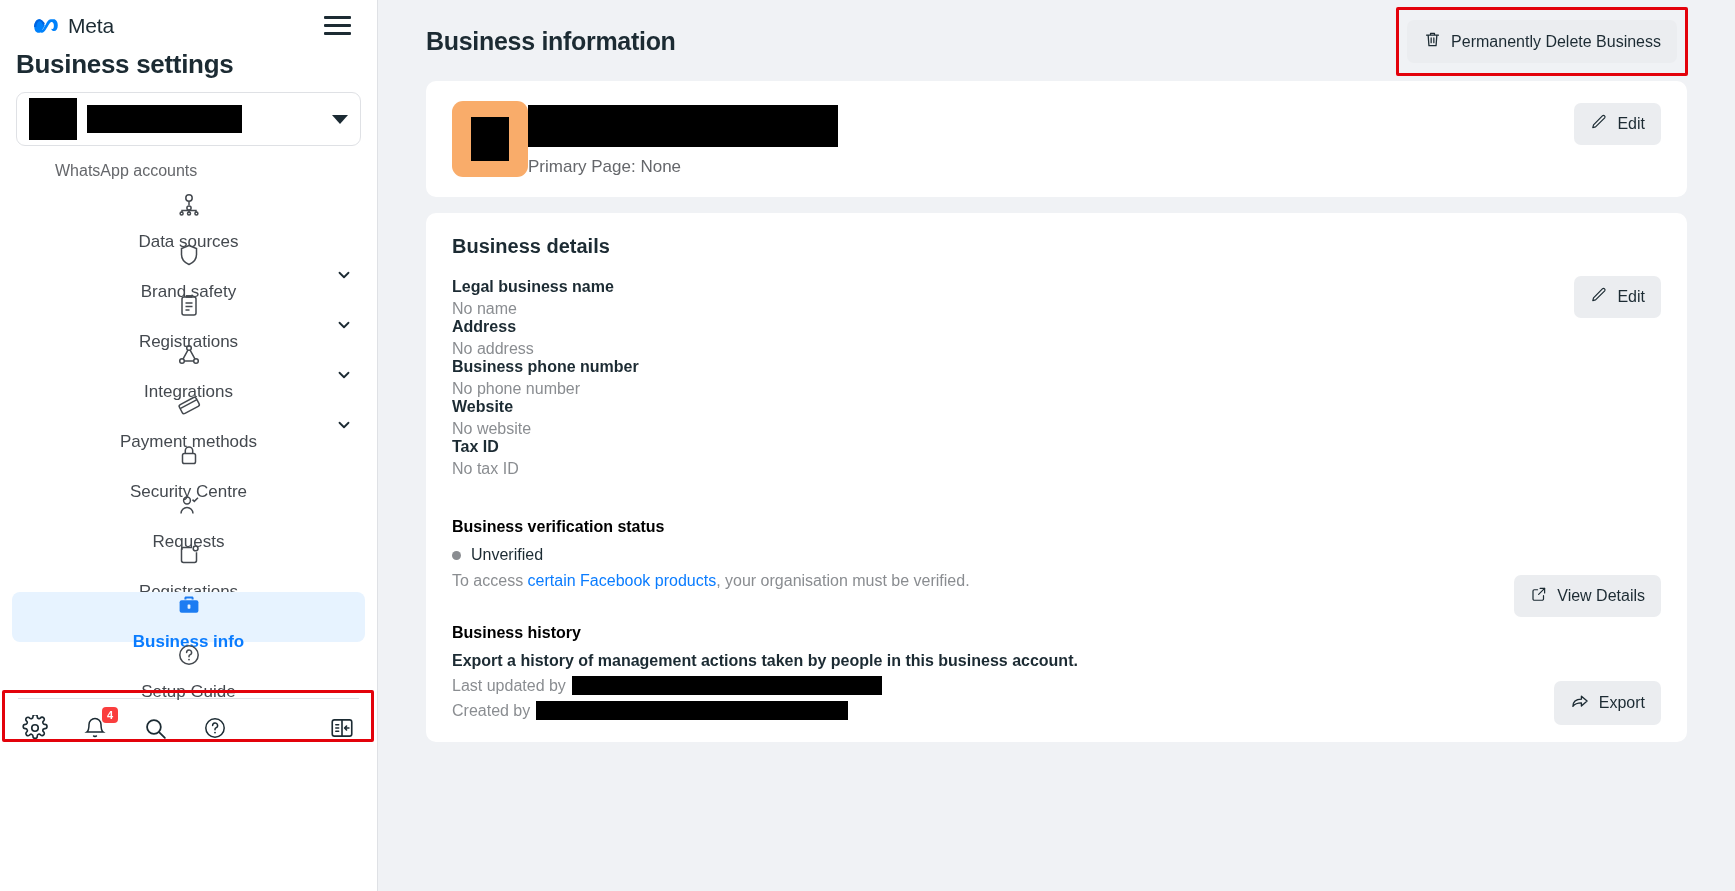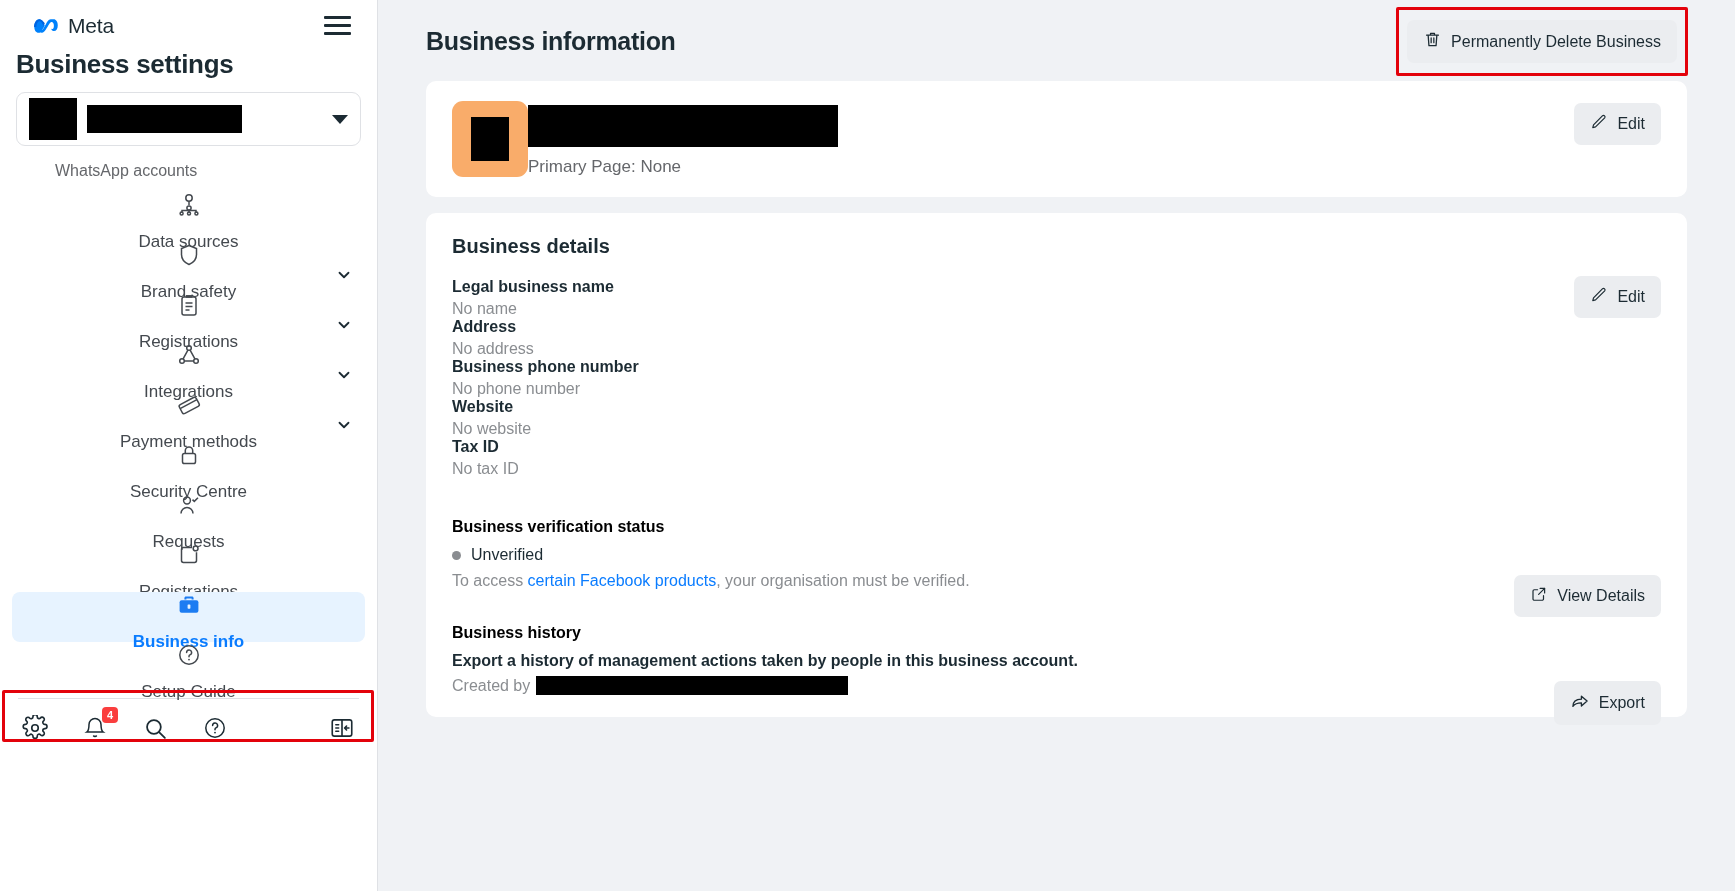--- a/index.html
+++ b/index.html
@@ -453,20 +453,24 @@
             </svg>
           </span>
           <span>View Details</span>
         </button>
       </div>
 
       <div class="sect-gap" style="margin-top:34px;">
         <div class="sect-head">Business history</div>
         <div class="hist-desc">Export a history of management actions taken by people in this business account.</div>
         <div class="hist-line">
+          <span>Last updated by</span>
+          <span class="redact" style="width:310px;"></span>
+        </div>
+        <div class="hist-line">
           <span>Created by</span>
           <span class="redact" style="width:312px;"></span>
         </div>
         <button class="btn abs-btn" style="top:468px;">
           <span>
             <svg width="20" height="20" viewBox="0 0 24 24" fill="none" stroke="#1c2b33" stroke-width="1.6" stroke-linecap="round" stroke-linejoin="round">
               <path d="M3.5 18.5c0-6 4.8-8.6 10.2-8.7V6.2l6.8 5.9-6.8 5.9v-3.7c-4.5 0-7.8.9-10.2 4.2z"></path>
             </svg>
           </span>
           <span>Export</span>

